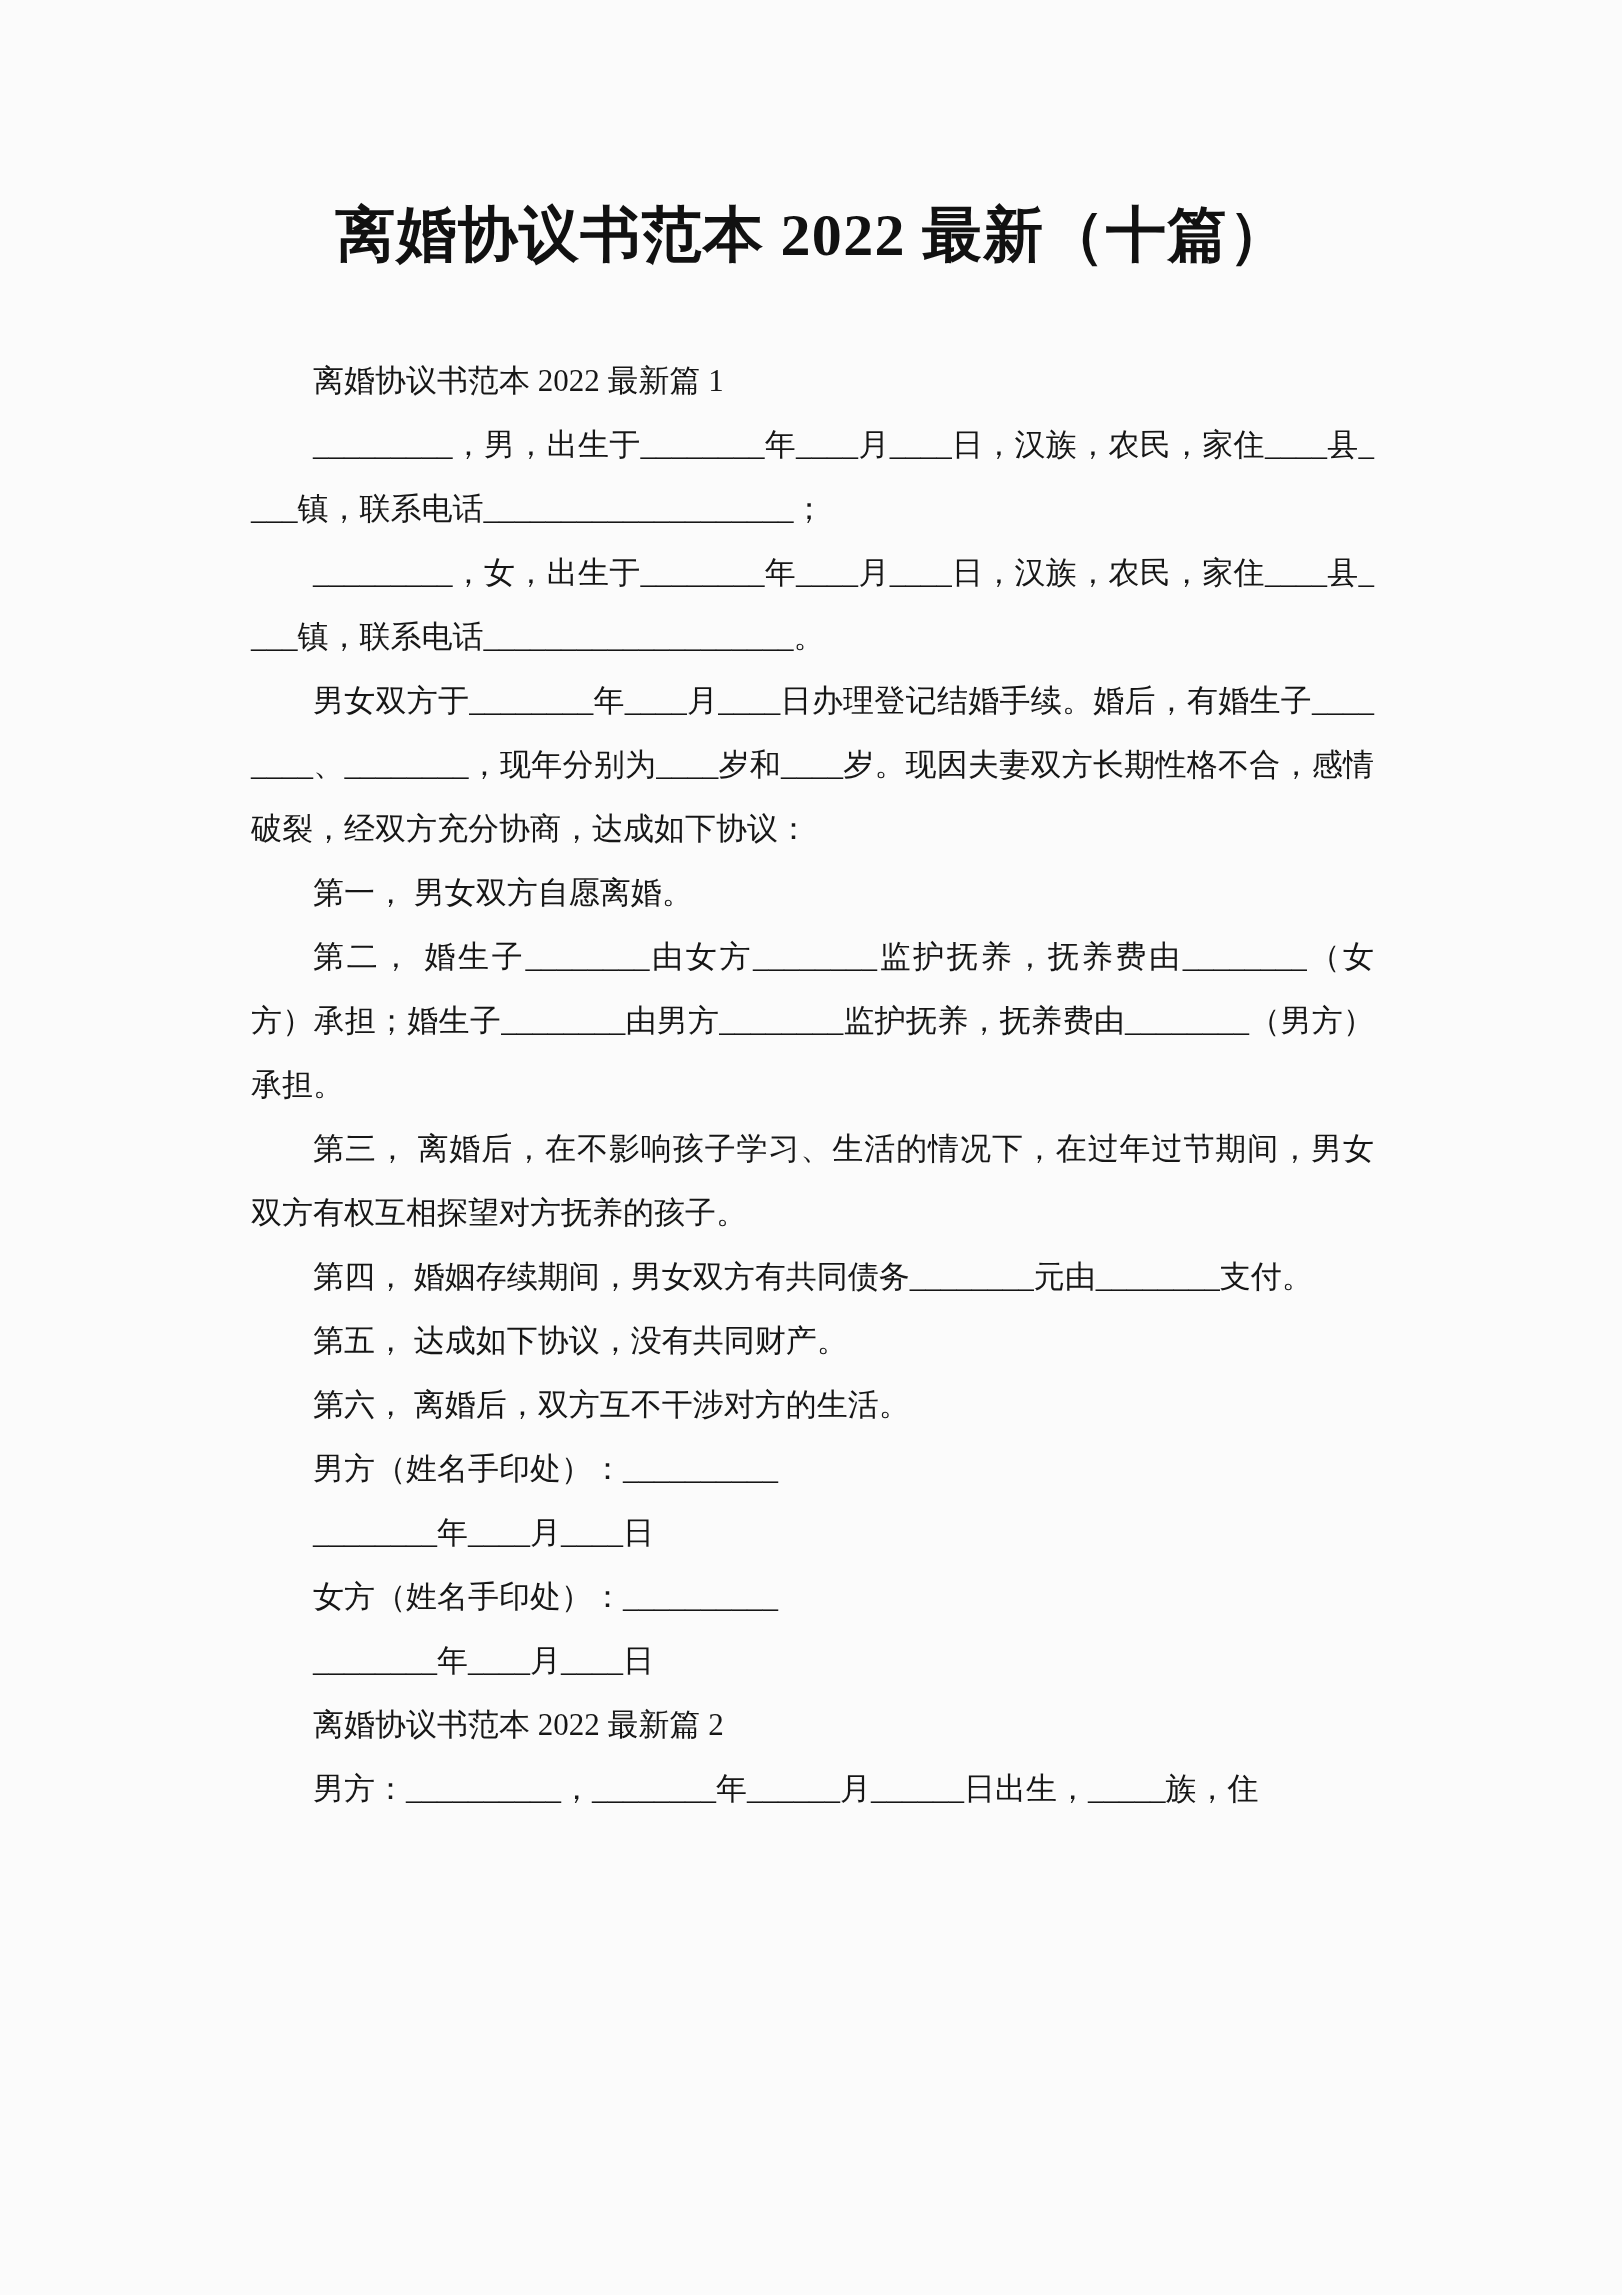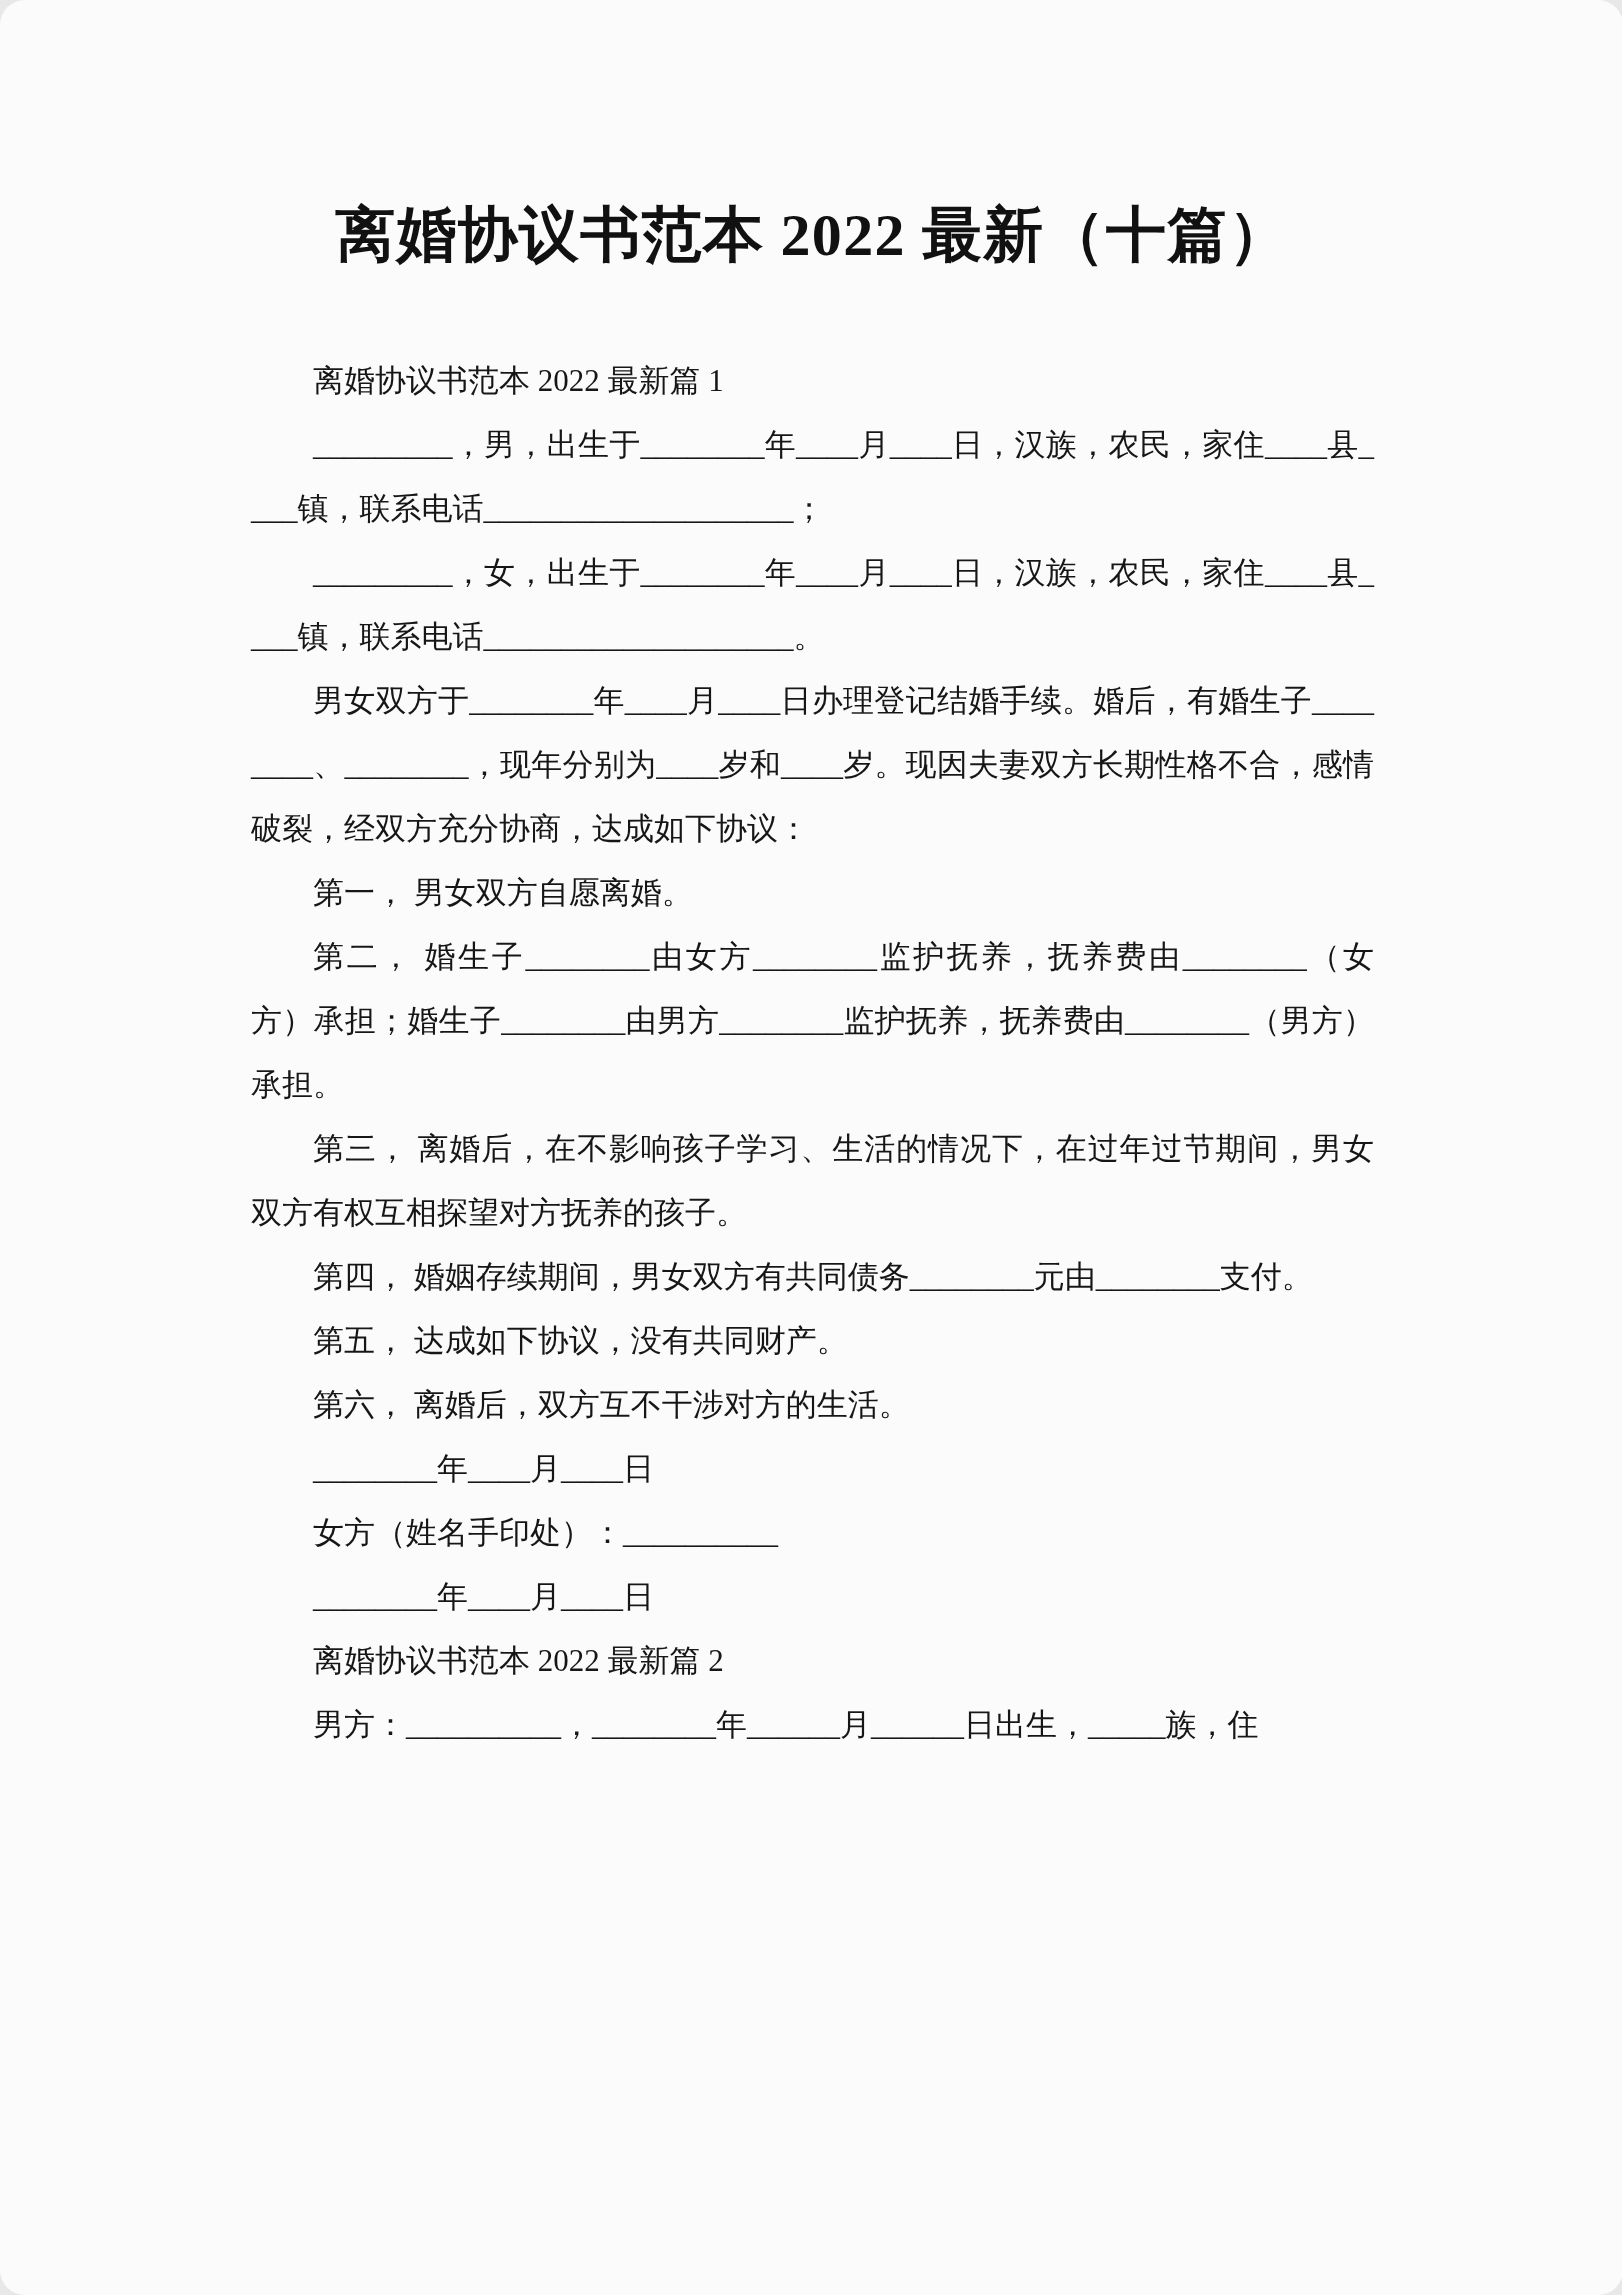--- a/index.html
+++ b/index.html
@@ -7,21 +7,20 @@
     padding: 0;
     background: #e8e8e8;
   }
   .page {
     position: relative;
     width: 1623px;
     height: 2295px;
     background: #fbfbfb;
     overflow: hidden;
     font-family: "Liberation Serif", "DejaVu Serif", serif;
-    border-radius: 25px;
   }
   .doc {
     position: absolute;
     left: 251px;
     right: 249px;
     top: 196px;
   }
   .title {
     margin: 0 0 74px 0;
     font-size: 60px;
@@ -55,20 +54,21 @@
         <p class="para">离婚协议书范本 2022 最新篇 1</p>
         <p class="para">_________，男，出生于________年____月____日，汉族，农民，家住____县____镇，联系电话____________________；</p>
         <p class="para">_________，女，出生于________年____月____日，汉族，农民，家住____县____镇，联系电话____________________。</p>
         <p class="para">男女双方于________年____月____日办理登记结婚手续。婚后，有婚生子________、________，现年分别为____岁和____岁。现因夫妻双方长期性格不合，感情破裂，经双方充分协商，达成如下协议：</p>
         <p class="para">第一， 男女双方自愿离婚。</p>
         <p class="para">第二， 婚生子________由女方________监护抚养，抚养费由________（女方）承担；婚生子________由男方________监护抚养，抚养费由________（男方）承担。</p>
         <p class="para">第三， 离婚后，在不影响孩子学习、生活的情况下，在过年过节期间，男女双方有权互相探望对方抚养的孩子。</p>
         <p class="para">第四， 婚姻存续期间，男女双方有共同债务________元由________支付。</p>
         <p class="para">第五， 达成如下协议，没有共同财产。</p>
         <p class="para">第六， 离婚后，双方互不干涉对方的生活。</p>
+        <p class="para">男方（姓名手印处）：__________</p>
         <p class="para">________年____月____日</p>
         <p class="para">女方（姓名手印处）：__________</p>
         <p class="para">________年____月____日</p>
         <p class="para">离婚协议书范本 2022 最新篇 2</p>
         <p class="para">男方：__________，________年______月______日出生，_____族，住</p>
       </div>
   </div>
 </div>
 
 

